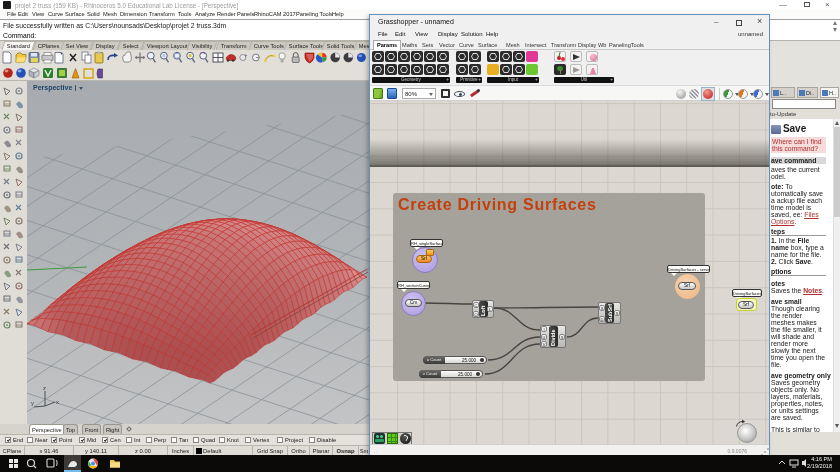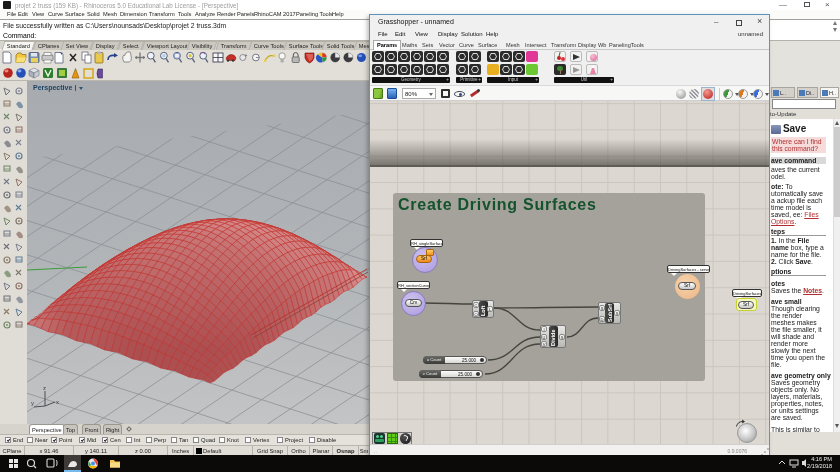--- a/index.html
+++ b/index.html
@@ -1513,21 +1513,21 @@
             <line x1="0" y1="186.7" x2="399" y2="186.7"></line>
             <line x1="0" y1="213.0" x2="399" y2="213.0"></line>
             <line x1="0" y1="239.3" x2="399" y2="239.3"></line>
             <line x1="0" y1="265.6" x2="399" y2="265.6"></line>
             <line x1="0" y1="291.9" x2="399" y2="291.9"></line>
             <line x1="0" y1="318.2" x2="399" y2="318.2"></line>
           </g>
         </svg>
         <div class="abs" style="left:0;top:38px;width:399px;height:28px;background:linear-gradient(rgba(75,72,66,0),rgba(75,72,66,0.68));border-bottom:2px solid #5f5b55"></div>
         <div class="abs" style="left:23px;top:92px;width:312px;height:188px;background:#a5a19b;border-radius:3px"></div>
-        <div class="abs tx" style="left:28px;top:95px;font-size:16px;font-weight:bold;letter-spacing:0.75px;color:#14532d">Create Driving Surfaces</div>
+        <div class="abs tx" style="left:28px;top:95px;font-size:16px;font-weight:bold;letter-spacing:0.75px;color:#c2410c">Create Driving Surfaces</div>
         <svg width="400" height="342" viewBox="0 0 400 342" style="position:absolute;left:0;top:0;pointer-events:none">
           <g fill="none" stroke="#45443e" stroke-width="1.3">
             <path d="M55 202C71 202 86 203 102 203"></path>
             <path d="M124 207C166 207 186 206 228 206"></path>
             <path d="M124 207C147 207 147 229 170 229"></path>
             <path d="M118 259C144 259 144 236 170 236"></path>
             <path d="M115 273C142 273 142 243 170 243"></path>
             <path d="M197 236C212 236 212 217 228 217"></path>
           </g>
         </svg>

